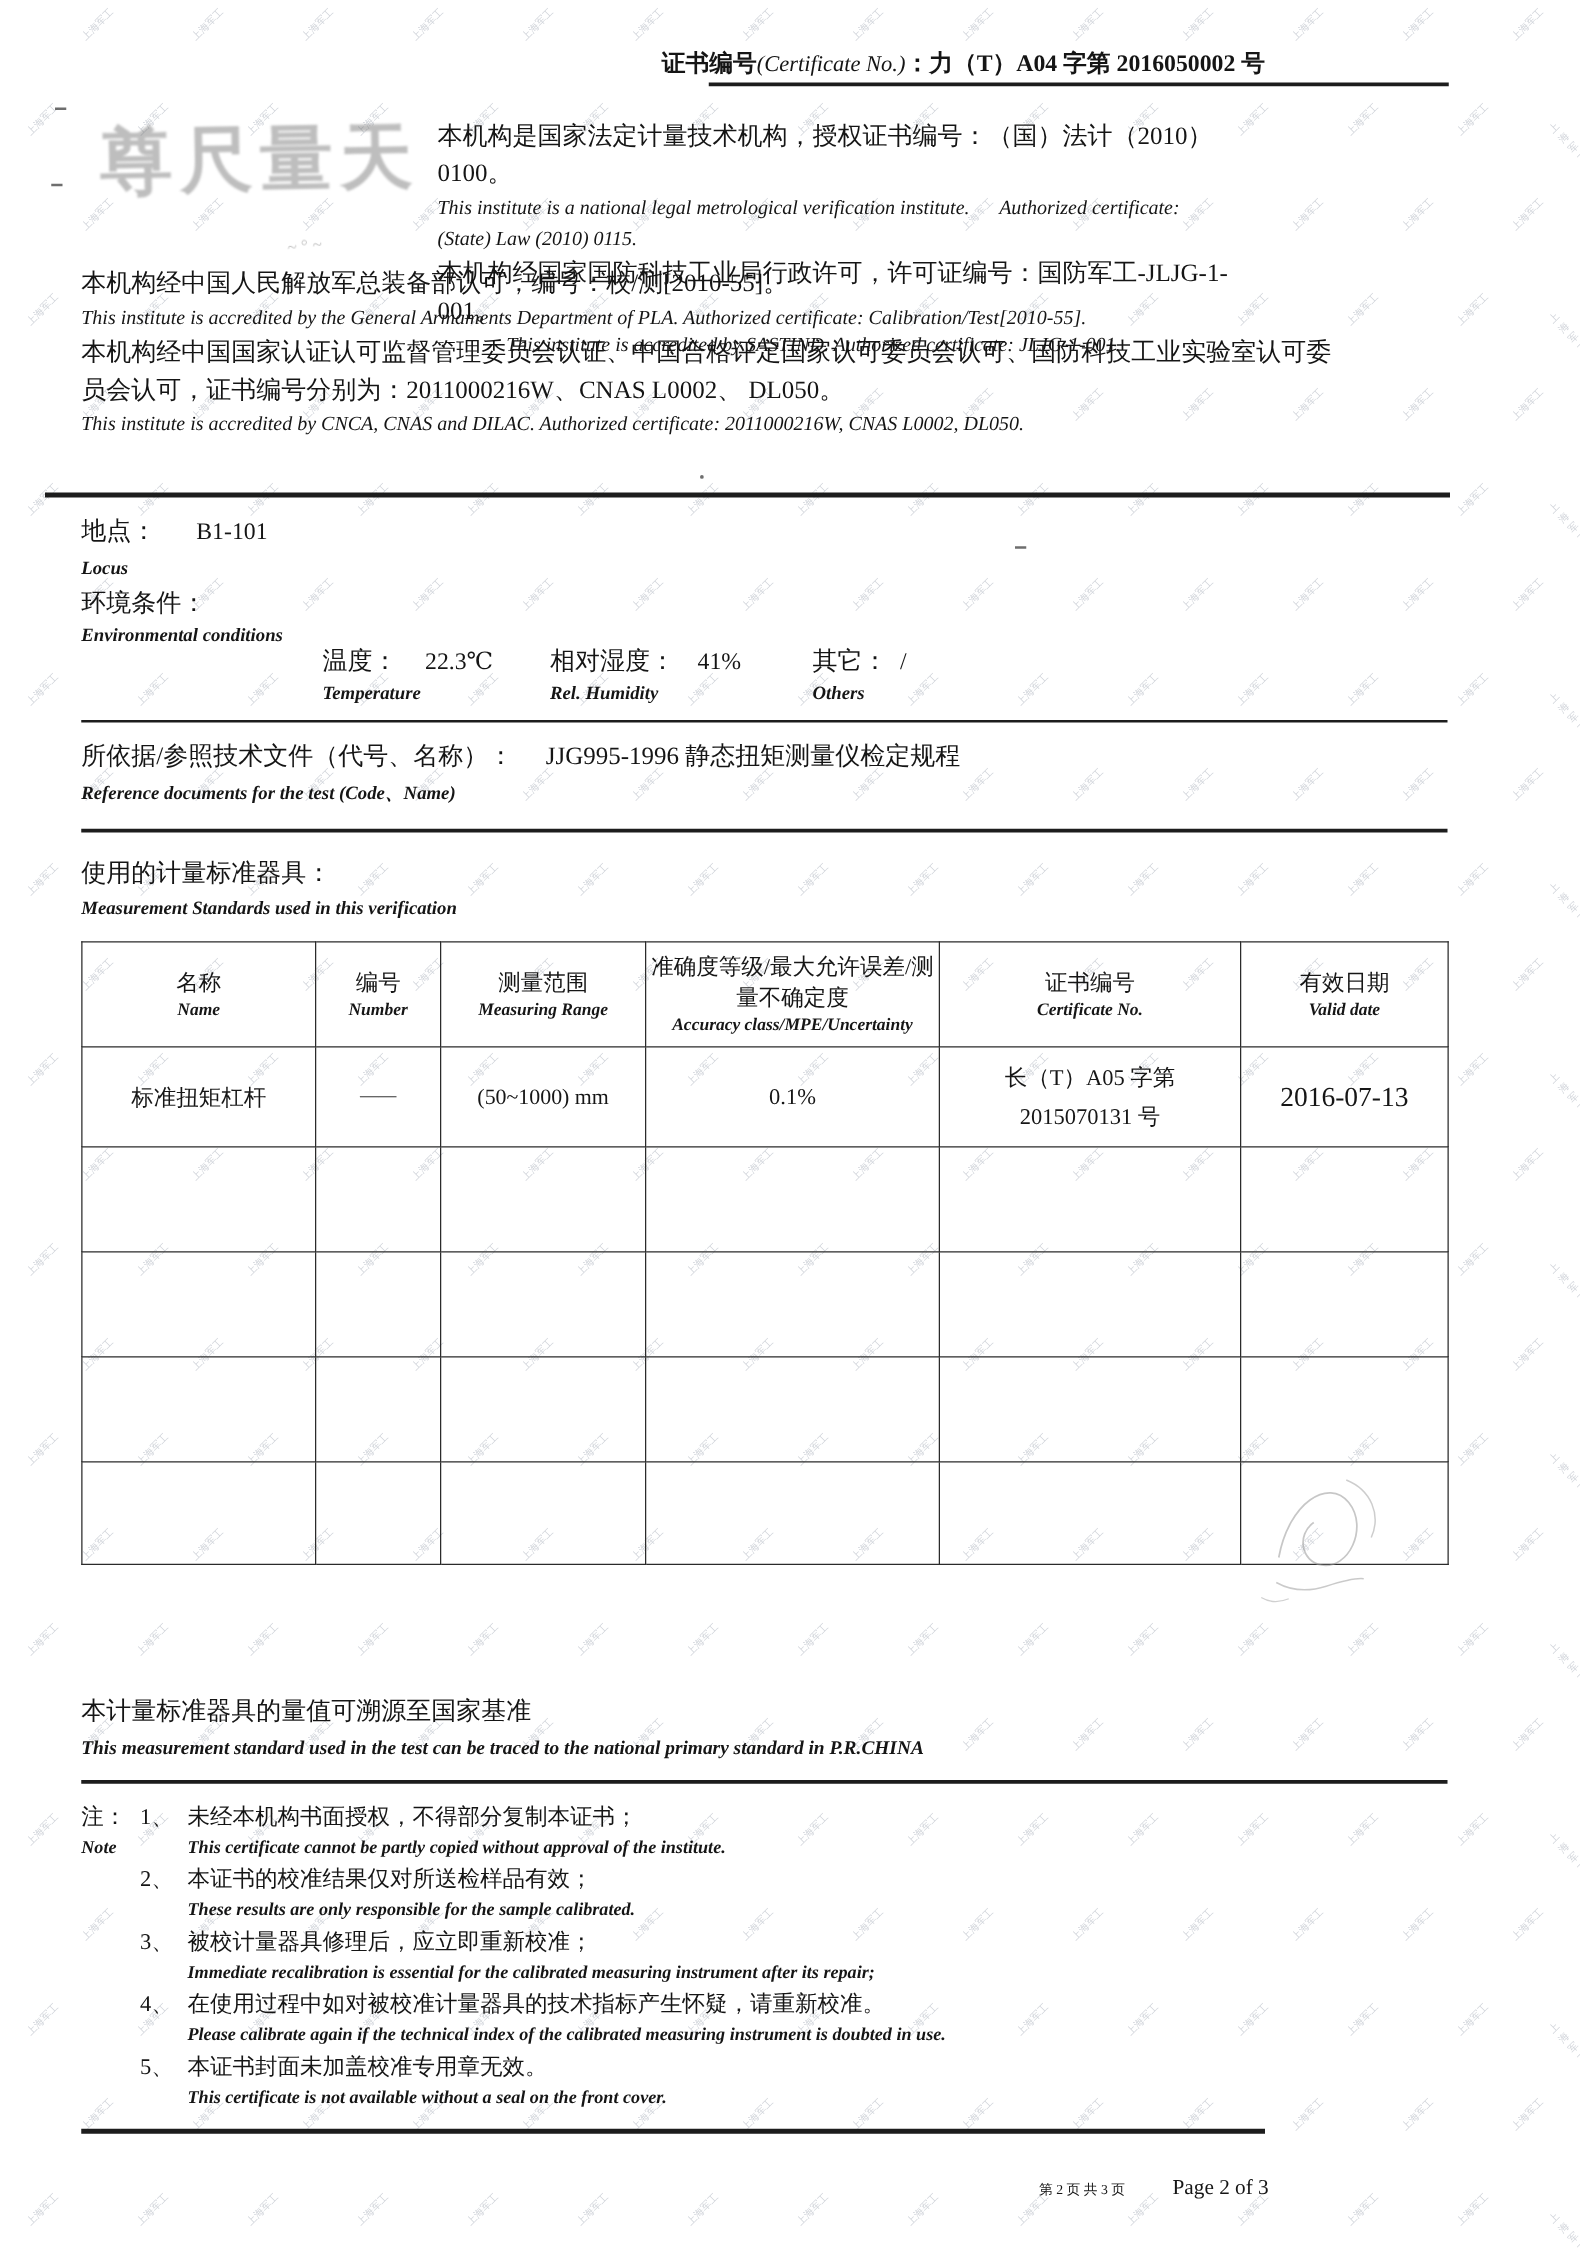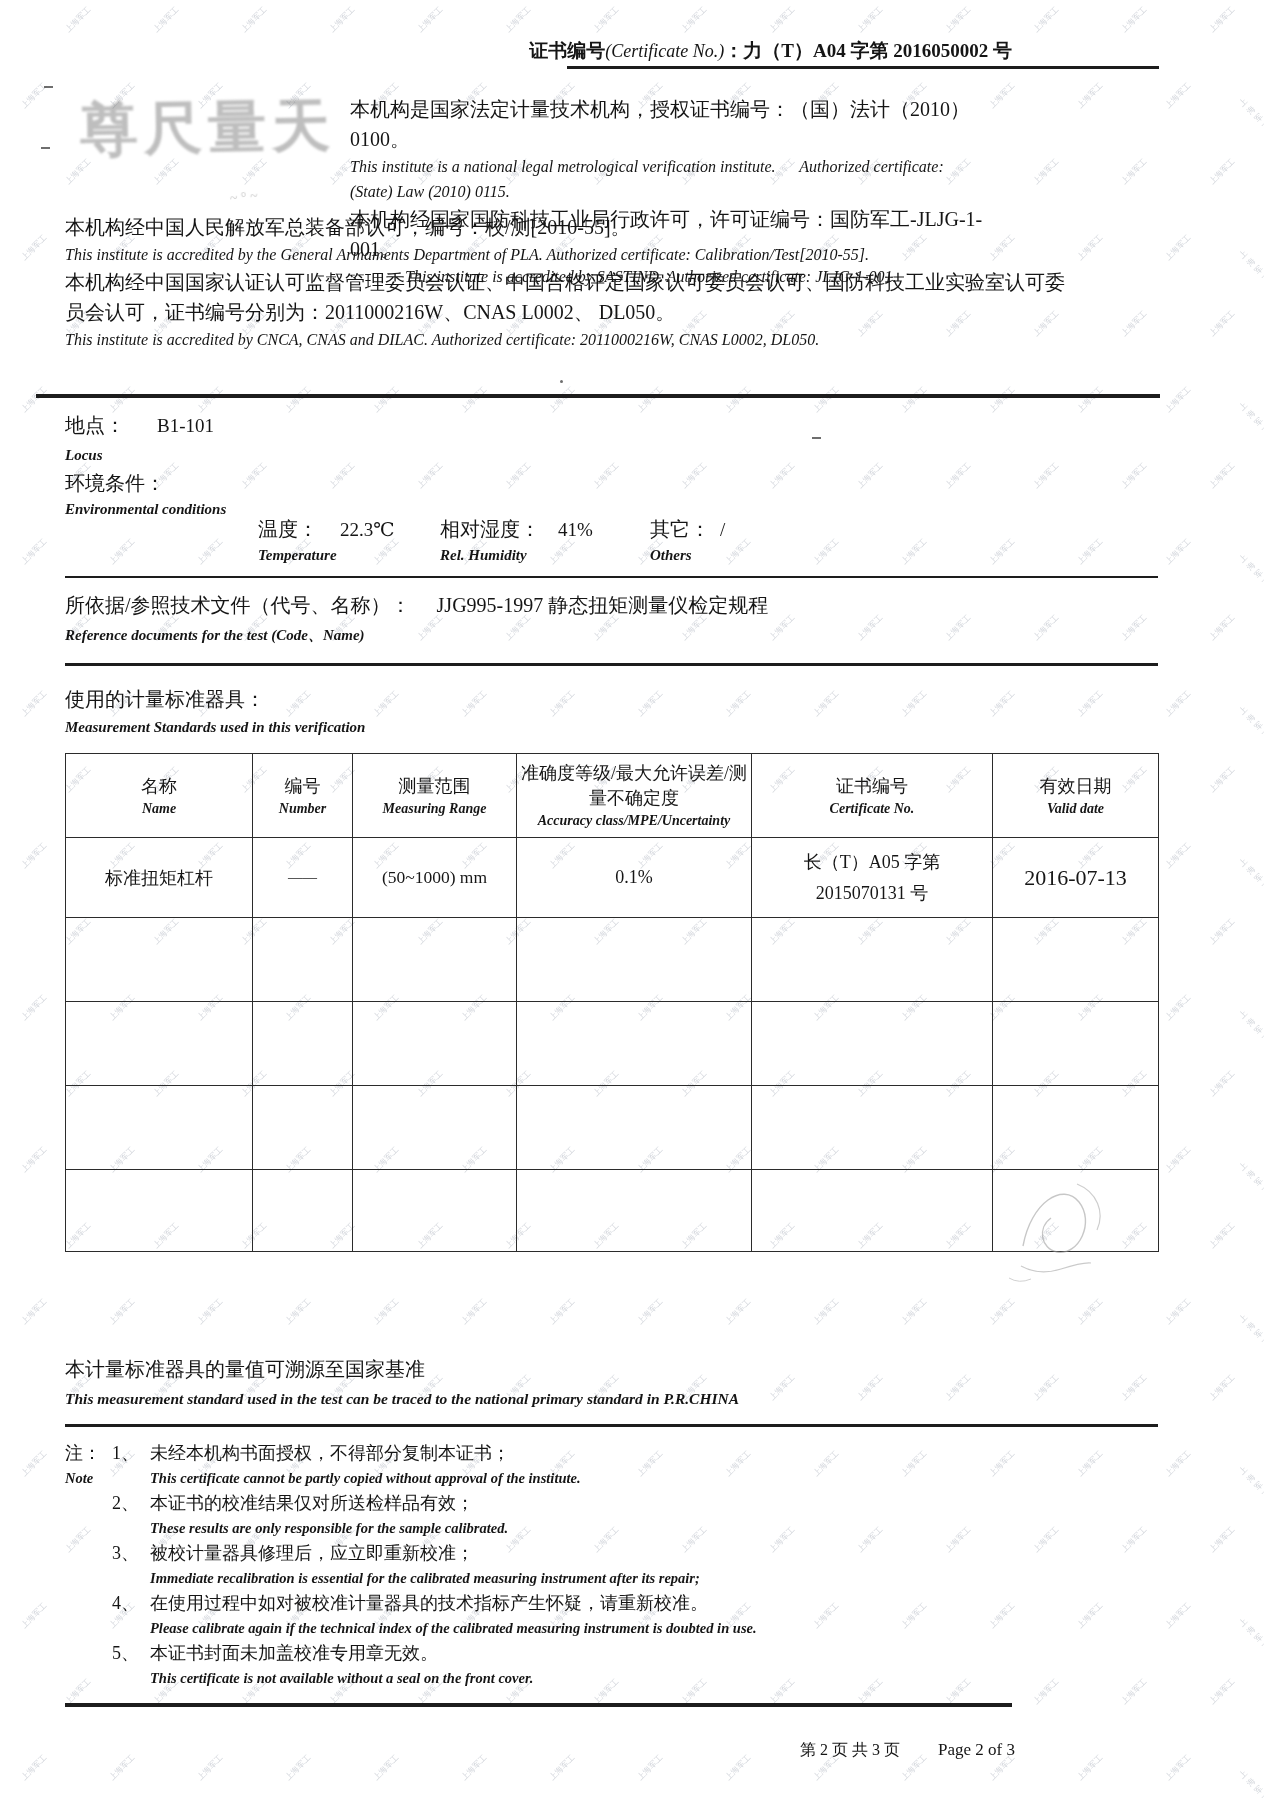--- a/index.html
+++ b/index.html
@@ -81,21 +81,21 @@
   
   .notes{position:absolute;left:65px;top:1440px;width:1020px}
   .notes-label{position:absolute;left:0;top:0}
   .note-row{position:relative;height:50px}
   .note-num{position:absolute;left:47px;top:0;font-size:18px;line-height:26px}
   .note-body{position:absolute;left:85px;top:0}
   .note-body .cnl{font-size:18px;line-height:26px;white-space:nowrap}
   .note-body .enl{font-size:14.5px;font-weight:bold;font-style:italic;line-height:24px;white-space:nowrap}
 
   .footer{position:absolute;top:1740px;right:249px;white-space:pre}
-  .footer .pcn{font-size:16px}
+  .footer .pcn{font-size:11px}
   .footer .pen{font-size:17px;margin-left:38px}
 
   
   .mark{position:absolute;background:#4a4a4a;opacity:.8}
   .mark.dash{width:9px;height:2px}
   .mark.dot{width:3px;height:3px;border-radius:50%}
   .scribble{position:absolute;left:1005px;top:1168px;opacity:.55}
 </style>
 </head>
 <body>
@@ -492,21 +492,21 @@
     <div class="env-line1"><span class="cn20">相对湿度：</span><span class="val" style="margin-left:18px">41%</span></div>
     <div class="en15 bi">Rel. Humidity</div>
   </div>
   <div class="abs" style="left:650px;top:514px">
     <div class="env-line1"><span class="cn20">其它：</span><span class="val" style="margin-left:10px">/</span></div>
     <div class="en15 bi">Others</div>
   </div>
 
   <div class="rule r-2"></div>
 
-  <div class="abs nowrap" style="left:65px;top:590px"><span class="cn20">所依据/参照技术文件（代号、名称）：</span><span class="cn20" style="margin-left:26px">JJG995-1997 静态扭矩测量仪检定规程</span></div>
+  <div class="abs nowrap" style="left:65px;top:590px"><span class="cn20">所依据/参照技术文件（代号、名称）：</span><span class="cn20" style="margin-left:26px">JJG995-1996 静态扭矩测量仪检定规程</span></div>
   <div class="abs en15 bi" style="left:65px;top:624px">Reference documents for the test (Code、Name)</div>
 
   <div class="rule r-3"></div>
 
   <div class="abs cn20" style="left:65px;top:684px">使用的计量标准器具：</div>
   <div class="abs en15 bi" style="left:65px;top:716px">Measurement Standards used in this verification</div>
 
   <table class="std">
     <colgroup>
       <col style="width:187px">

